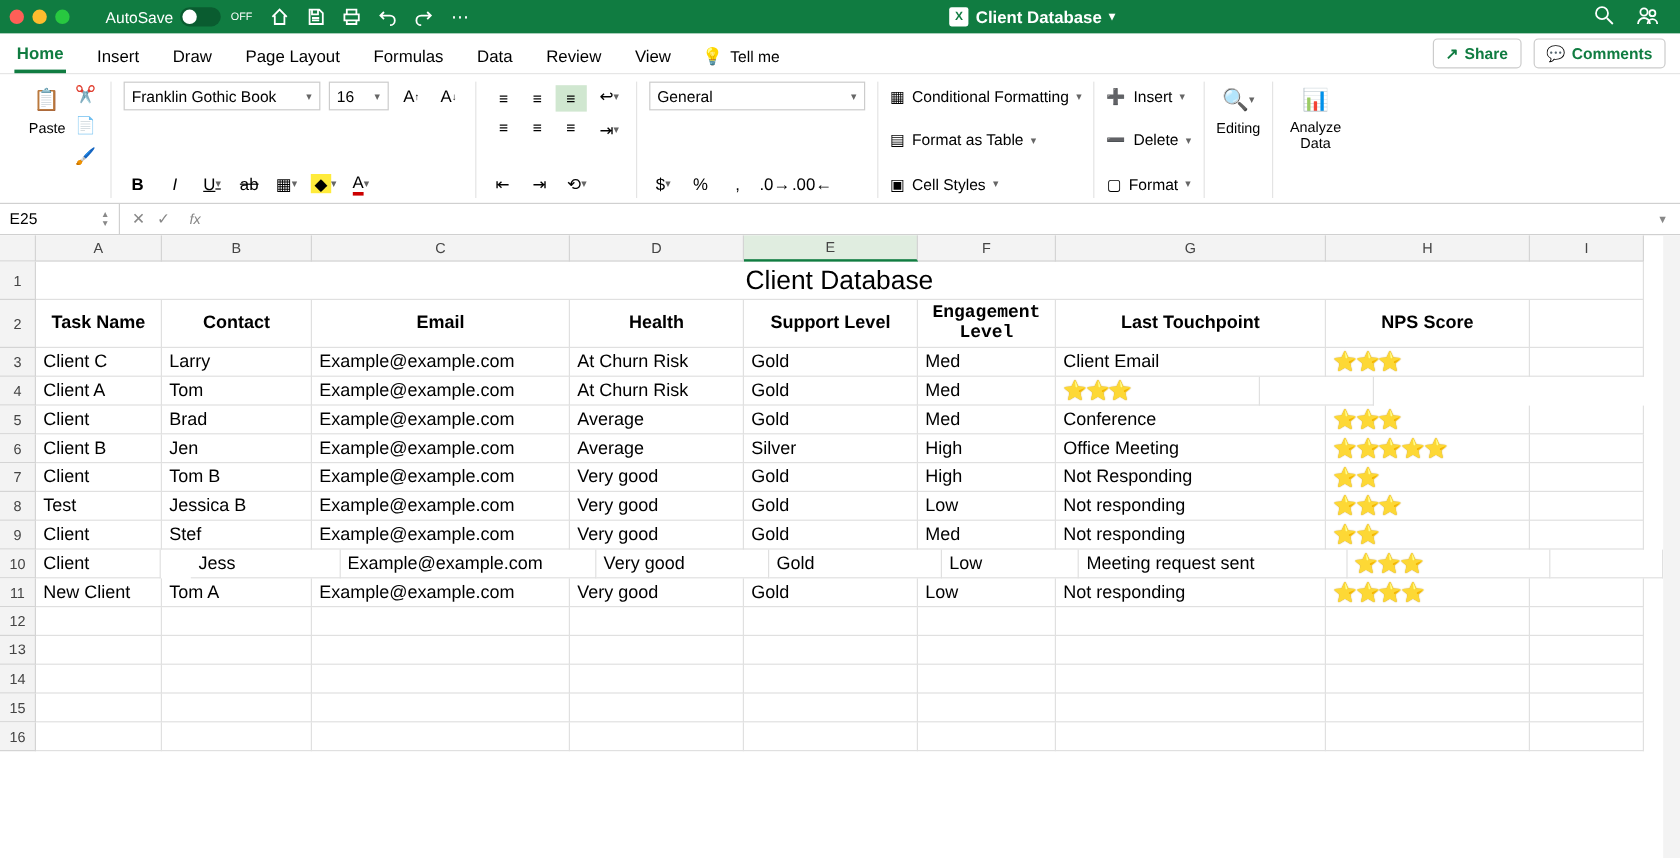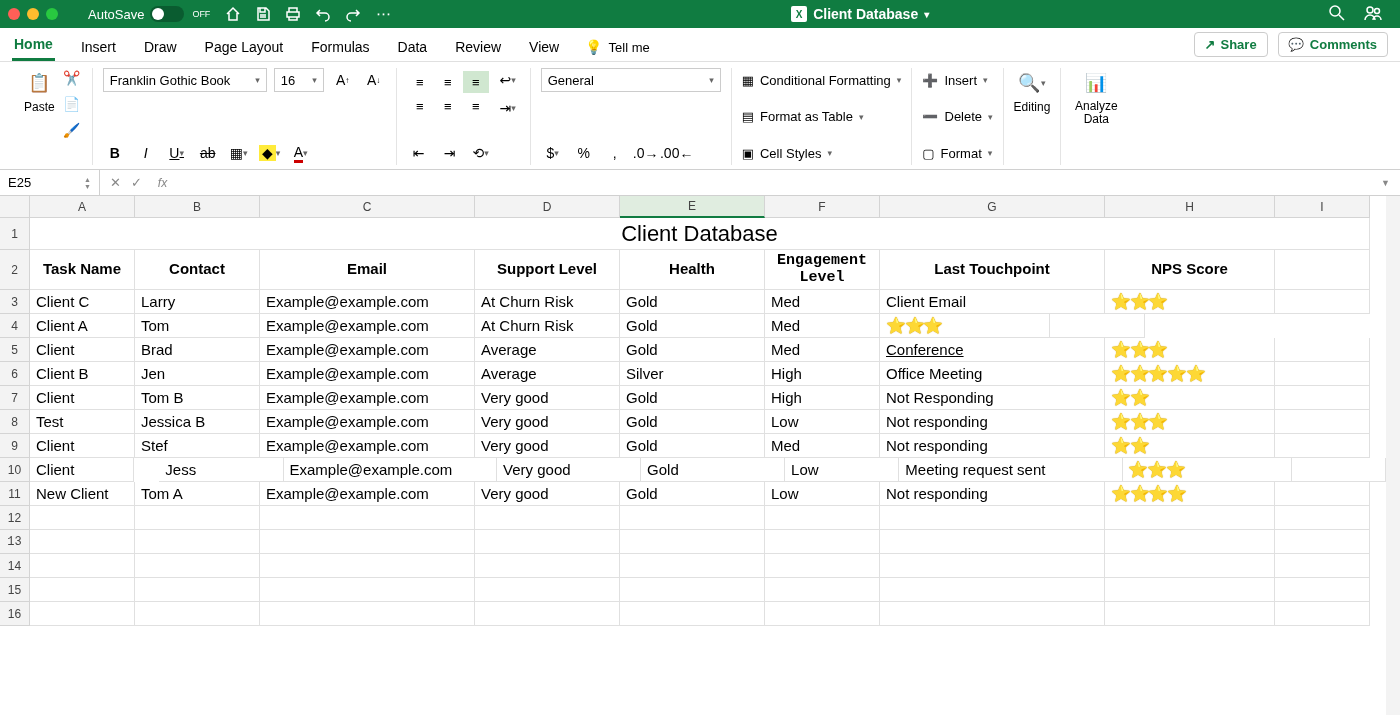--- a/index.html
+++ b/index.html
@@ -322,22 +322,22 @@
     <div id="sheet-body">
         <div class="sheet-row">
           <div class="row-hdr" style="height: 32px;">1</div>
           <div class="cell title-cell" style="width: 1340px; height: 32px;">Client Database</div>
         </div>
         <div class="sheet-row">
           <div class="row-hdr" style="height: 40px;">2</div>
           <div class="cell hdr-cell" style="width: 105px; height: 40px;">Task Name</div>
           <div class="cell hdr-cell" style="width: 125px; height: 40px;">Contact</div>
           <div class="cell hdr-cell" style="width: 215px; height: 40px;">Email</div>
+          <div class="cell hdr-cell" style="width: 145px; height: 40px;">Health</div>
           <div class="cell hdr-cell" style="width: 145px; height: 40px;">Support Level</div>
-          <div class="cell hdr-cell" style="width: 145px; height: 40px;">Health</div>
           <div class="cell hdr-cell" style="width: 115px; height: 40px; font-family: Liberation Mono, monospace;">Engagement Level</div>
           <div class="cell hdr-cell" style="width: 225px; height: 40px;">Last Touchpoint</div>
           <div class="cell hdr-cell" style="width: 170px; height: 40px;">NPS Score</div>
           <div class="cell hdr-cell" style="width: 95px; height: 40px;"></div>
         </div>
         <div class="sheet-row">
           <div class="row-hdr" style="height: 24px;">3</div>
           <div class="cell" style="width: 105px; height: 24px;">Client C</div>
           <div class="cell" style="width: 125px; height: 24px;">Larry</div>
           <div class="cell" style="width: 215px; height: 24px;">Example@example.com</div>
@@ -360,21 +360,21 @@
           <div class="cell" style="width: 95px; height: 24px;"></div>
         </div>
         <div class="sheet-row">
           <div class="row-hdr" style="height: 24px;">5</div>
           <div class="cell" style="width: 105px; height: 24px;">Client</div>
           <div class="cell" style="width: 125px; height: 24px;">Brad</div>
           <div class="cell" style="width: 215px; height: 24px;">Example@example.com</div>
           <div class="cell" style="width: 145px; height: 24px;">Average</div>
           <div class="cell" style="width: 145px; height: 24px;">Gold</div>
           <div class="cell" style="width: 115px; height: 24px;">Med</div>
-          <div class="cell" style="width: 225px; height: 24px; text-decoration: underline;">Conference</div>
+          <div class="cell" style="width: 225px; height: 24px;">Conference</div>
           <div class="cell stars" style="width: 170px; height: 24px;">⭐⭐⭐</div>
           <div class="cell" style="width: 95px; height: 24px;"></div>
         </div>
         <div class="sheet-row">
           <div class="row-hdr" style="height: 24px;">6</div>
           <div class="cell" style="width: 105px; height: 24px;">Client B</div>
           <div class="cell" style="width: 125px; height: 24px;">Jen</div>
           <div class="cell" style="width: 215px; height: 24px;">Example@example.com</div>
           <div class="cell" style="width: 145px; height: 24px;">Average</div>
           <div class="cell" style="width: 145px; height: 24px;">Silver</div>

